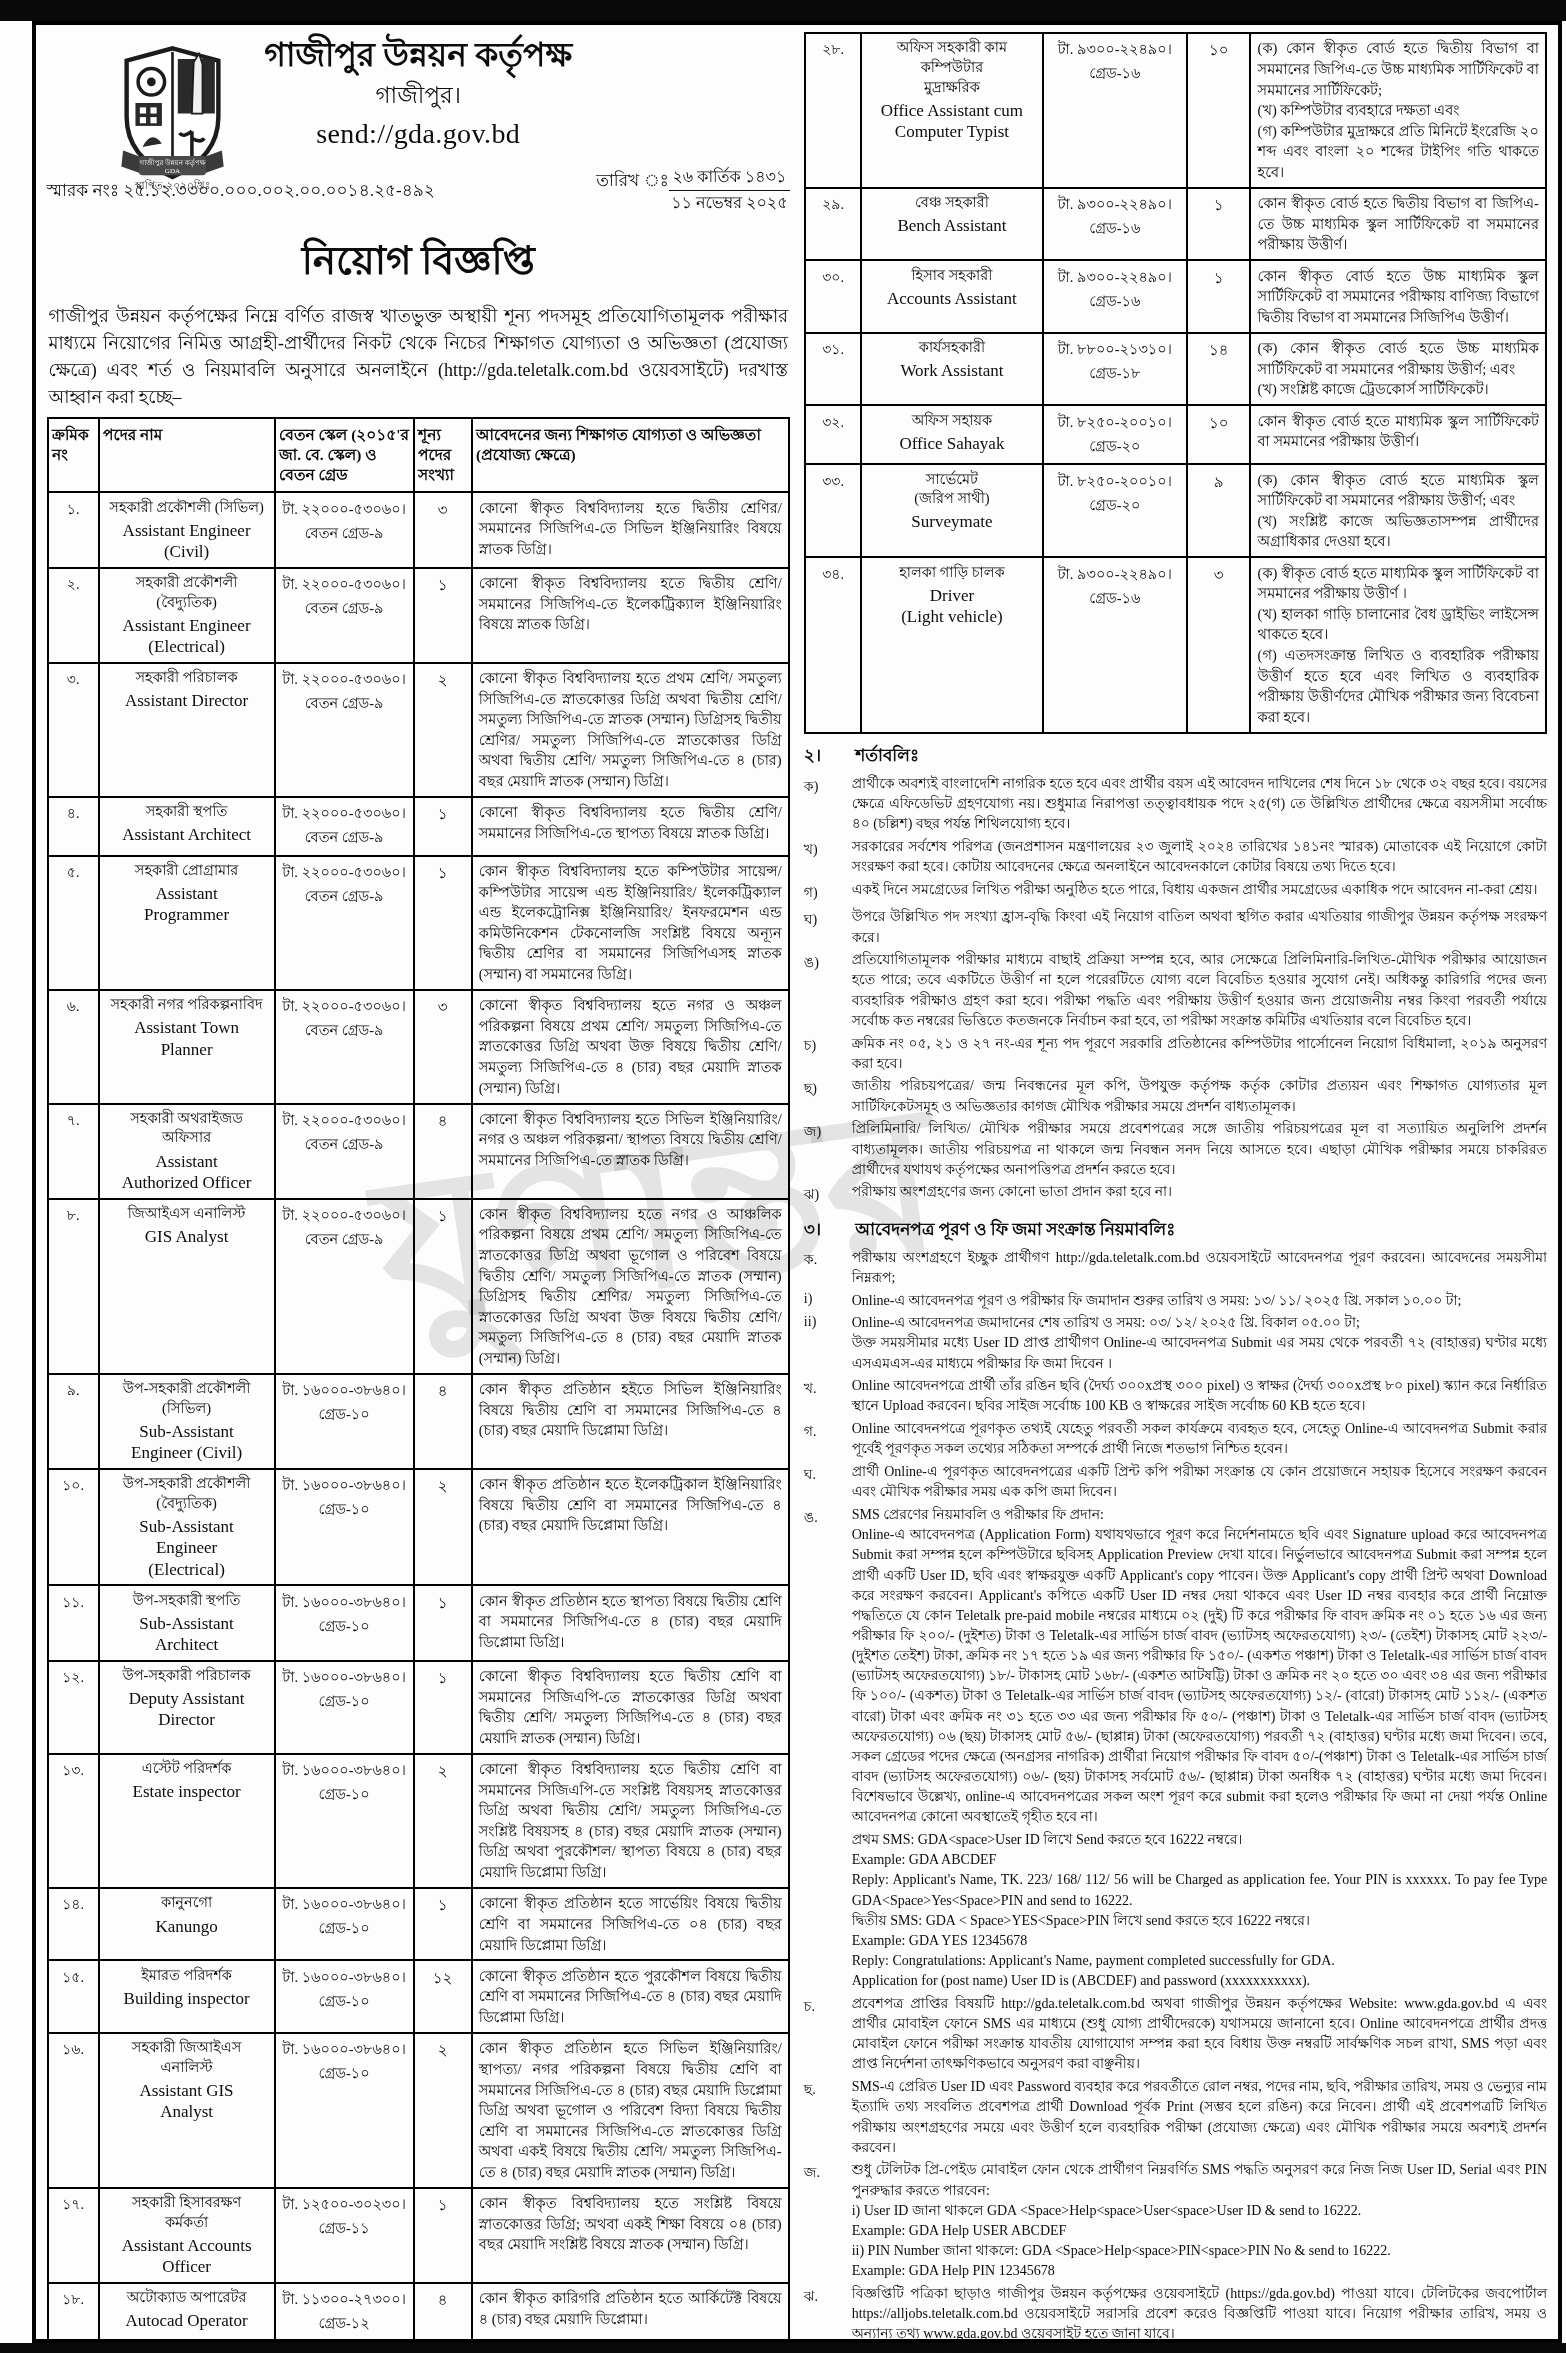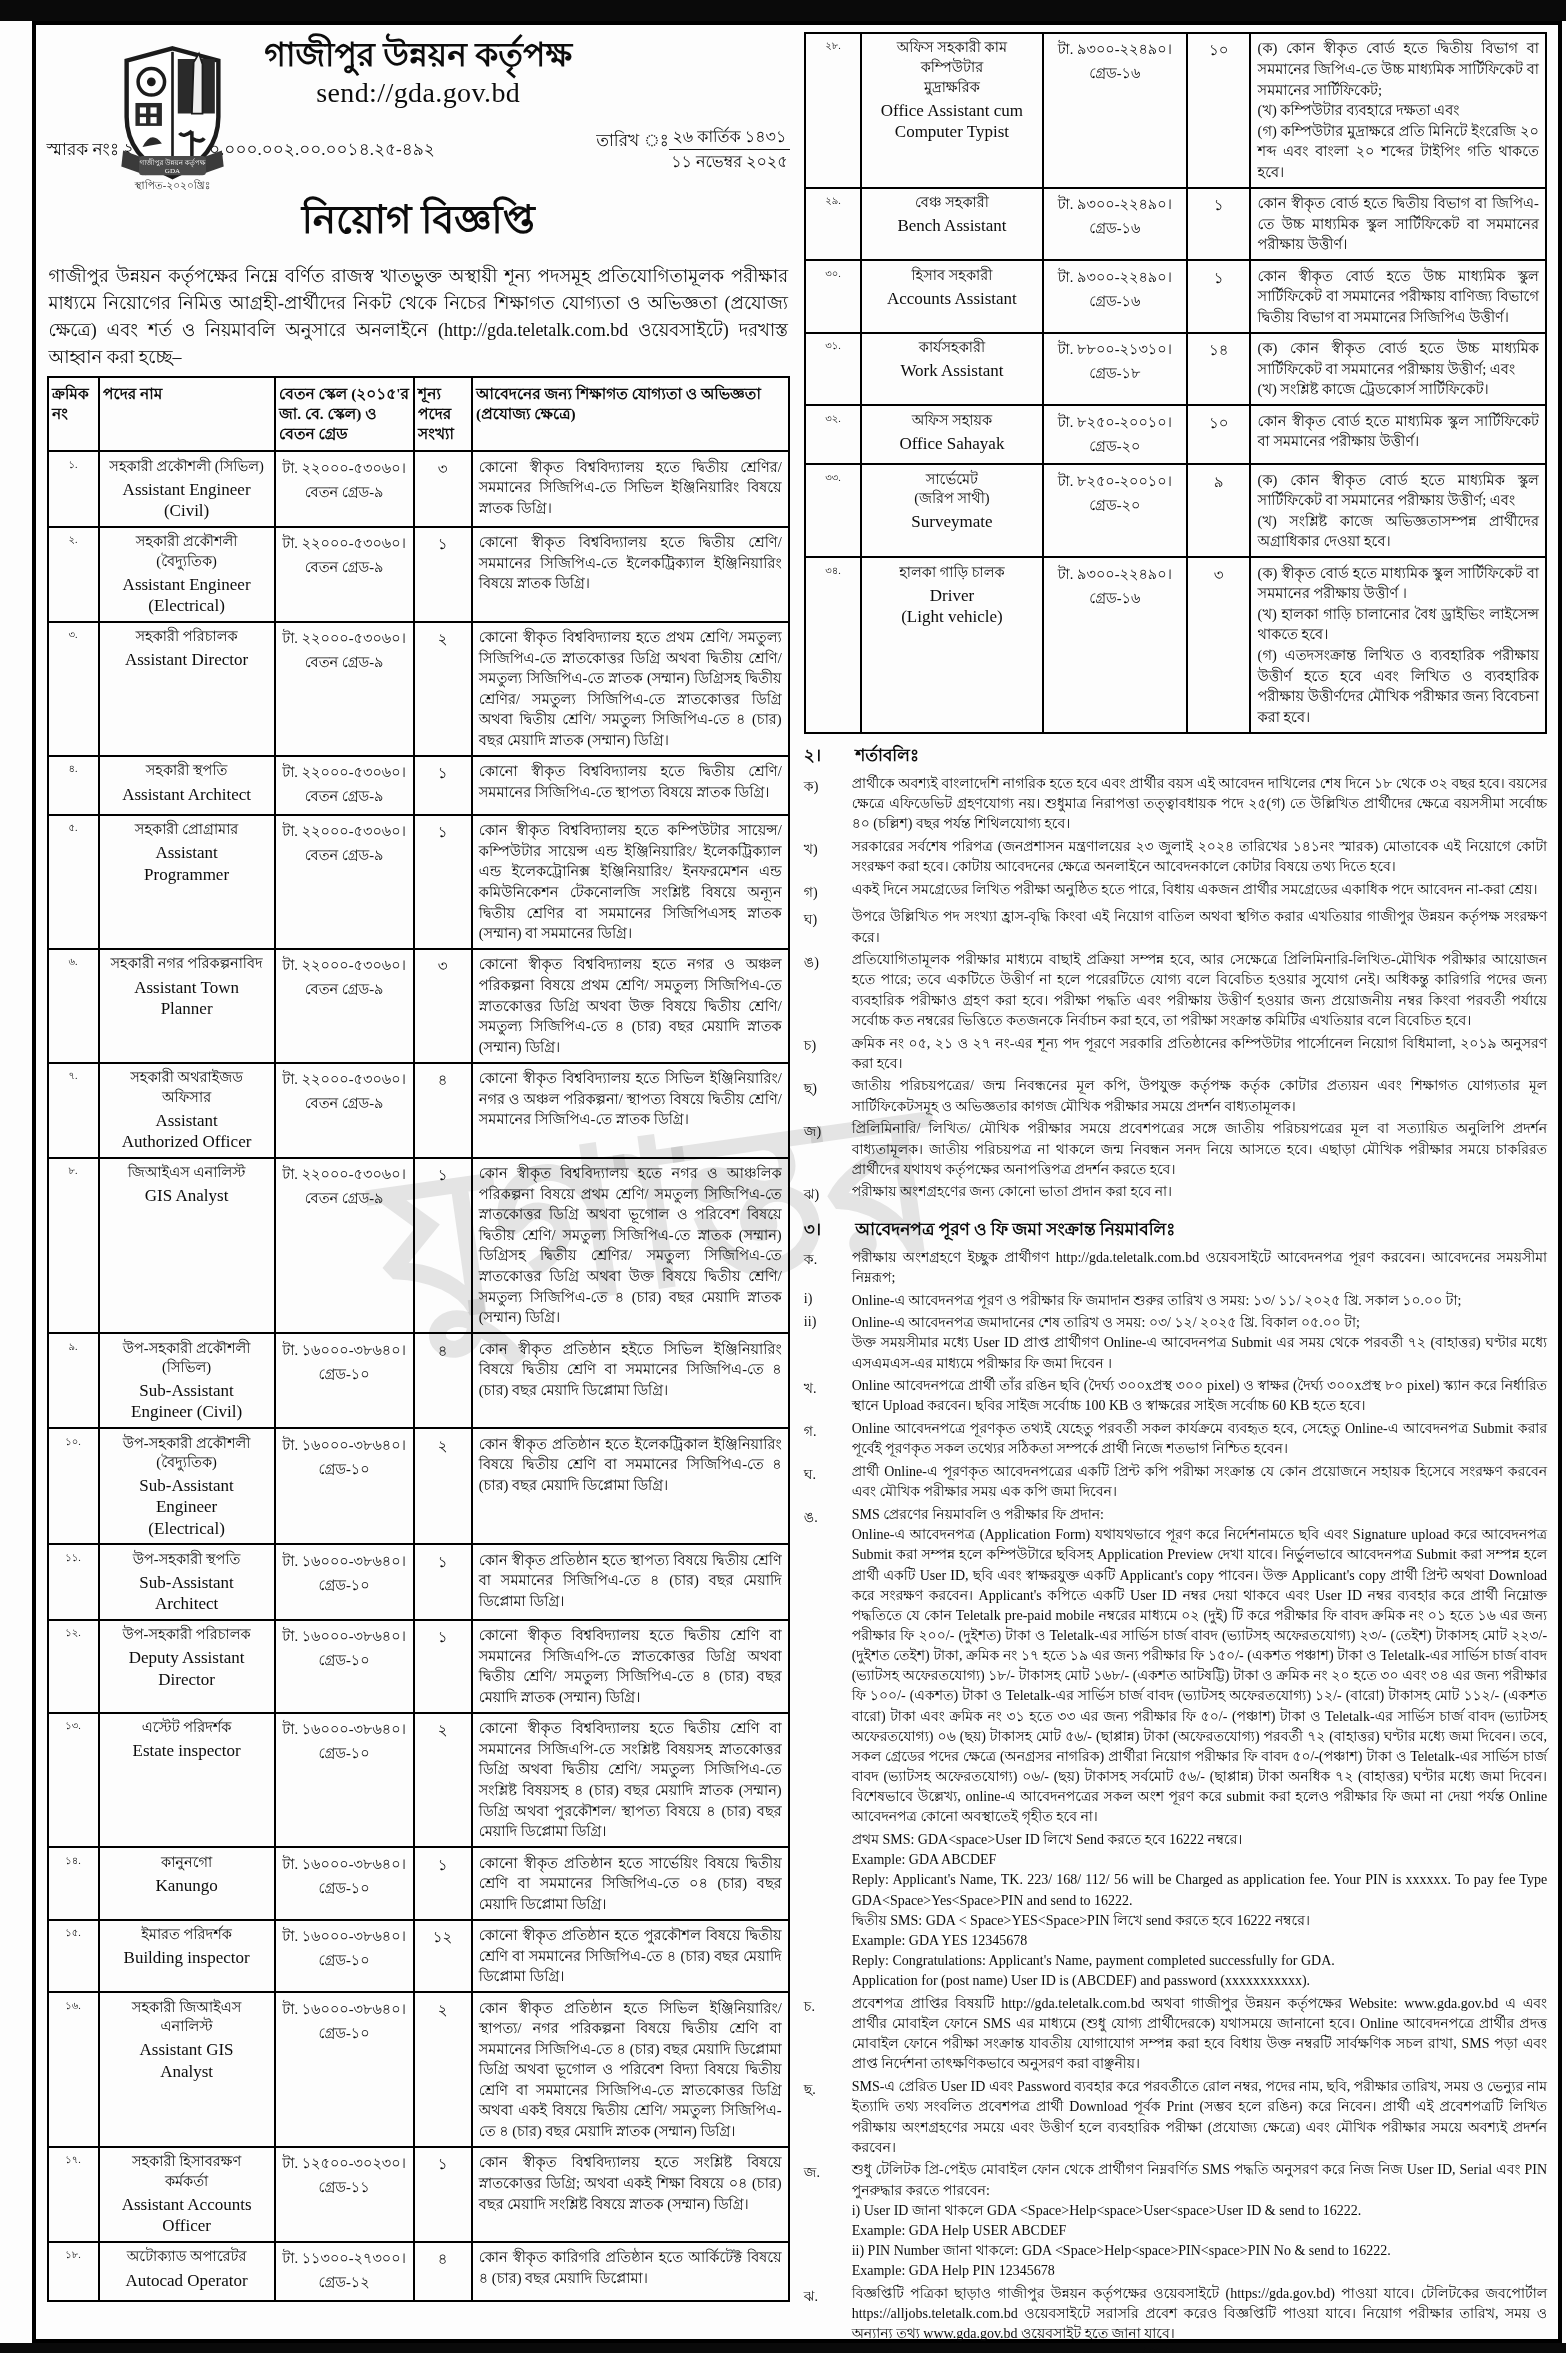--- a/index.html
+++ b/index.html
@@ -25,21 +25,21 @@
   .date-top{padding:0 3.5px 1.8px 3.5px;border-bottom:1.8px solid #111;}
   .date-bot{padding-top:1.8px;}
   .big-title{font-size:39px;font-weight:bold;text-align:center;margin:16px 0 8.8px 0;}
   .intro{font-size:18px;line-height:1.5;text-align:justify;margin:1.8px 1.8px 5.3px 1.8px;}
   .tbl-caption{font-size:19.4px;font-weight:bold;text-align:center;margin:8.8px 0 7px 0;}
 
   
   table.post{border-collapse:collapse;width:100%;table-layout:fixed;}
   table.post th,table.post td{border:2.2px solid #000;padding:4.4px 6.2px;vertical-align:top;}
   table.post th{font-size:15.4px;font-weight:bold;text-align:left;line-height:1.3;padding:6.2px 3.5px;}
-  .c-sl{width:42px;text-align:center;font-size:10px;}
+  .c-sl{width:42px;text-align:center;font-size:14px;}
   .c-name{width:167px;text-align:center;font-size:14.5px;}
   .c-scale{width:130px;text-align:center;font-size:14.5px;}
   .c-vac{width:49px;text-align:center;font-size:15px;}
   .c-qual{font-size:14.5px;text-align:justify;line-height:1.42;}
   .pre{white-space:pre-line;}
   .name-bn{line-height:1.35;}
   .name-en{font-size:17px;line-height:1.25;margin-top:2.6px;}
 
   
   .sec-head{display:flex;gap:12.3px;font-size:17px;font-weight:bold;margin:8.8px 0 3.5px 0;}
@@ -75,20 +75,21 @@
           <path d="M30 118 q10 -20 22 -4 q-12 2 -22 4 z" fill="#2a2a2a"></path>
           <path d="M86 100 v28 m0 -28 q-10 8 -14 2 m14 6 q10 6 14 0" stroke="#1c1c1c" stroke-width="4" fill="none"></path>
           <path d="M8 122 L36 132 L34 150 L6 140 Z" fill="#3a3a3a"></path>
           <path d="M120 122 L92 132 L94 150 L122 140 Z" fill="#3a3a3a"></path>
           <rect x="26" y="128" width="76" height="22" rx="4" fill="#4a4a4a"></rect>
           <text x="64" y="138" font-size="8" fill="#fff" text-anchor="middle">গাজীপুর উন্নয়ন কর্তৃপক্ষ</text>
           <text x="64" y="147" font-size="8" fill="#fff" text-anchor="middle">GDA</text>
           <text x="64" y="166" font-size="12" fill="#1c1c1c" text-anchor="middle">স্থাপিত-২০২০খ্রিঃ</text>
         </svg>
         <div class="org-name">গাজীপুর উন্নয়ন কর্তৃপক্ষ</div>
+        <div class="org-place">গাজীপুর।</div>
         <div class="org-url">send://gda.gov.bd</div>
       </div>
 
       <div class="memo-row">
         <span>স্মারক নংঃ ২৫.১২.৩৩০০.০০০.০০২.০০.০০১৪.২৫-৪৯২</span>
         <span class="date-wrap">
           <span>তারিখ ঃ</span>
           <span class="date-stack">
             <span class="date-top" style="display:block;">২৬ কার্তিক ১৪৩১</span>
             <span class="date-bot" style="display:block;">১১ নভেম্বর ২০২৫</span>

